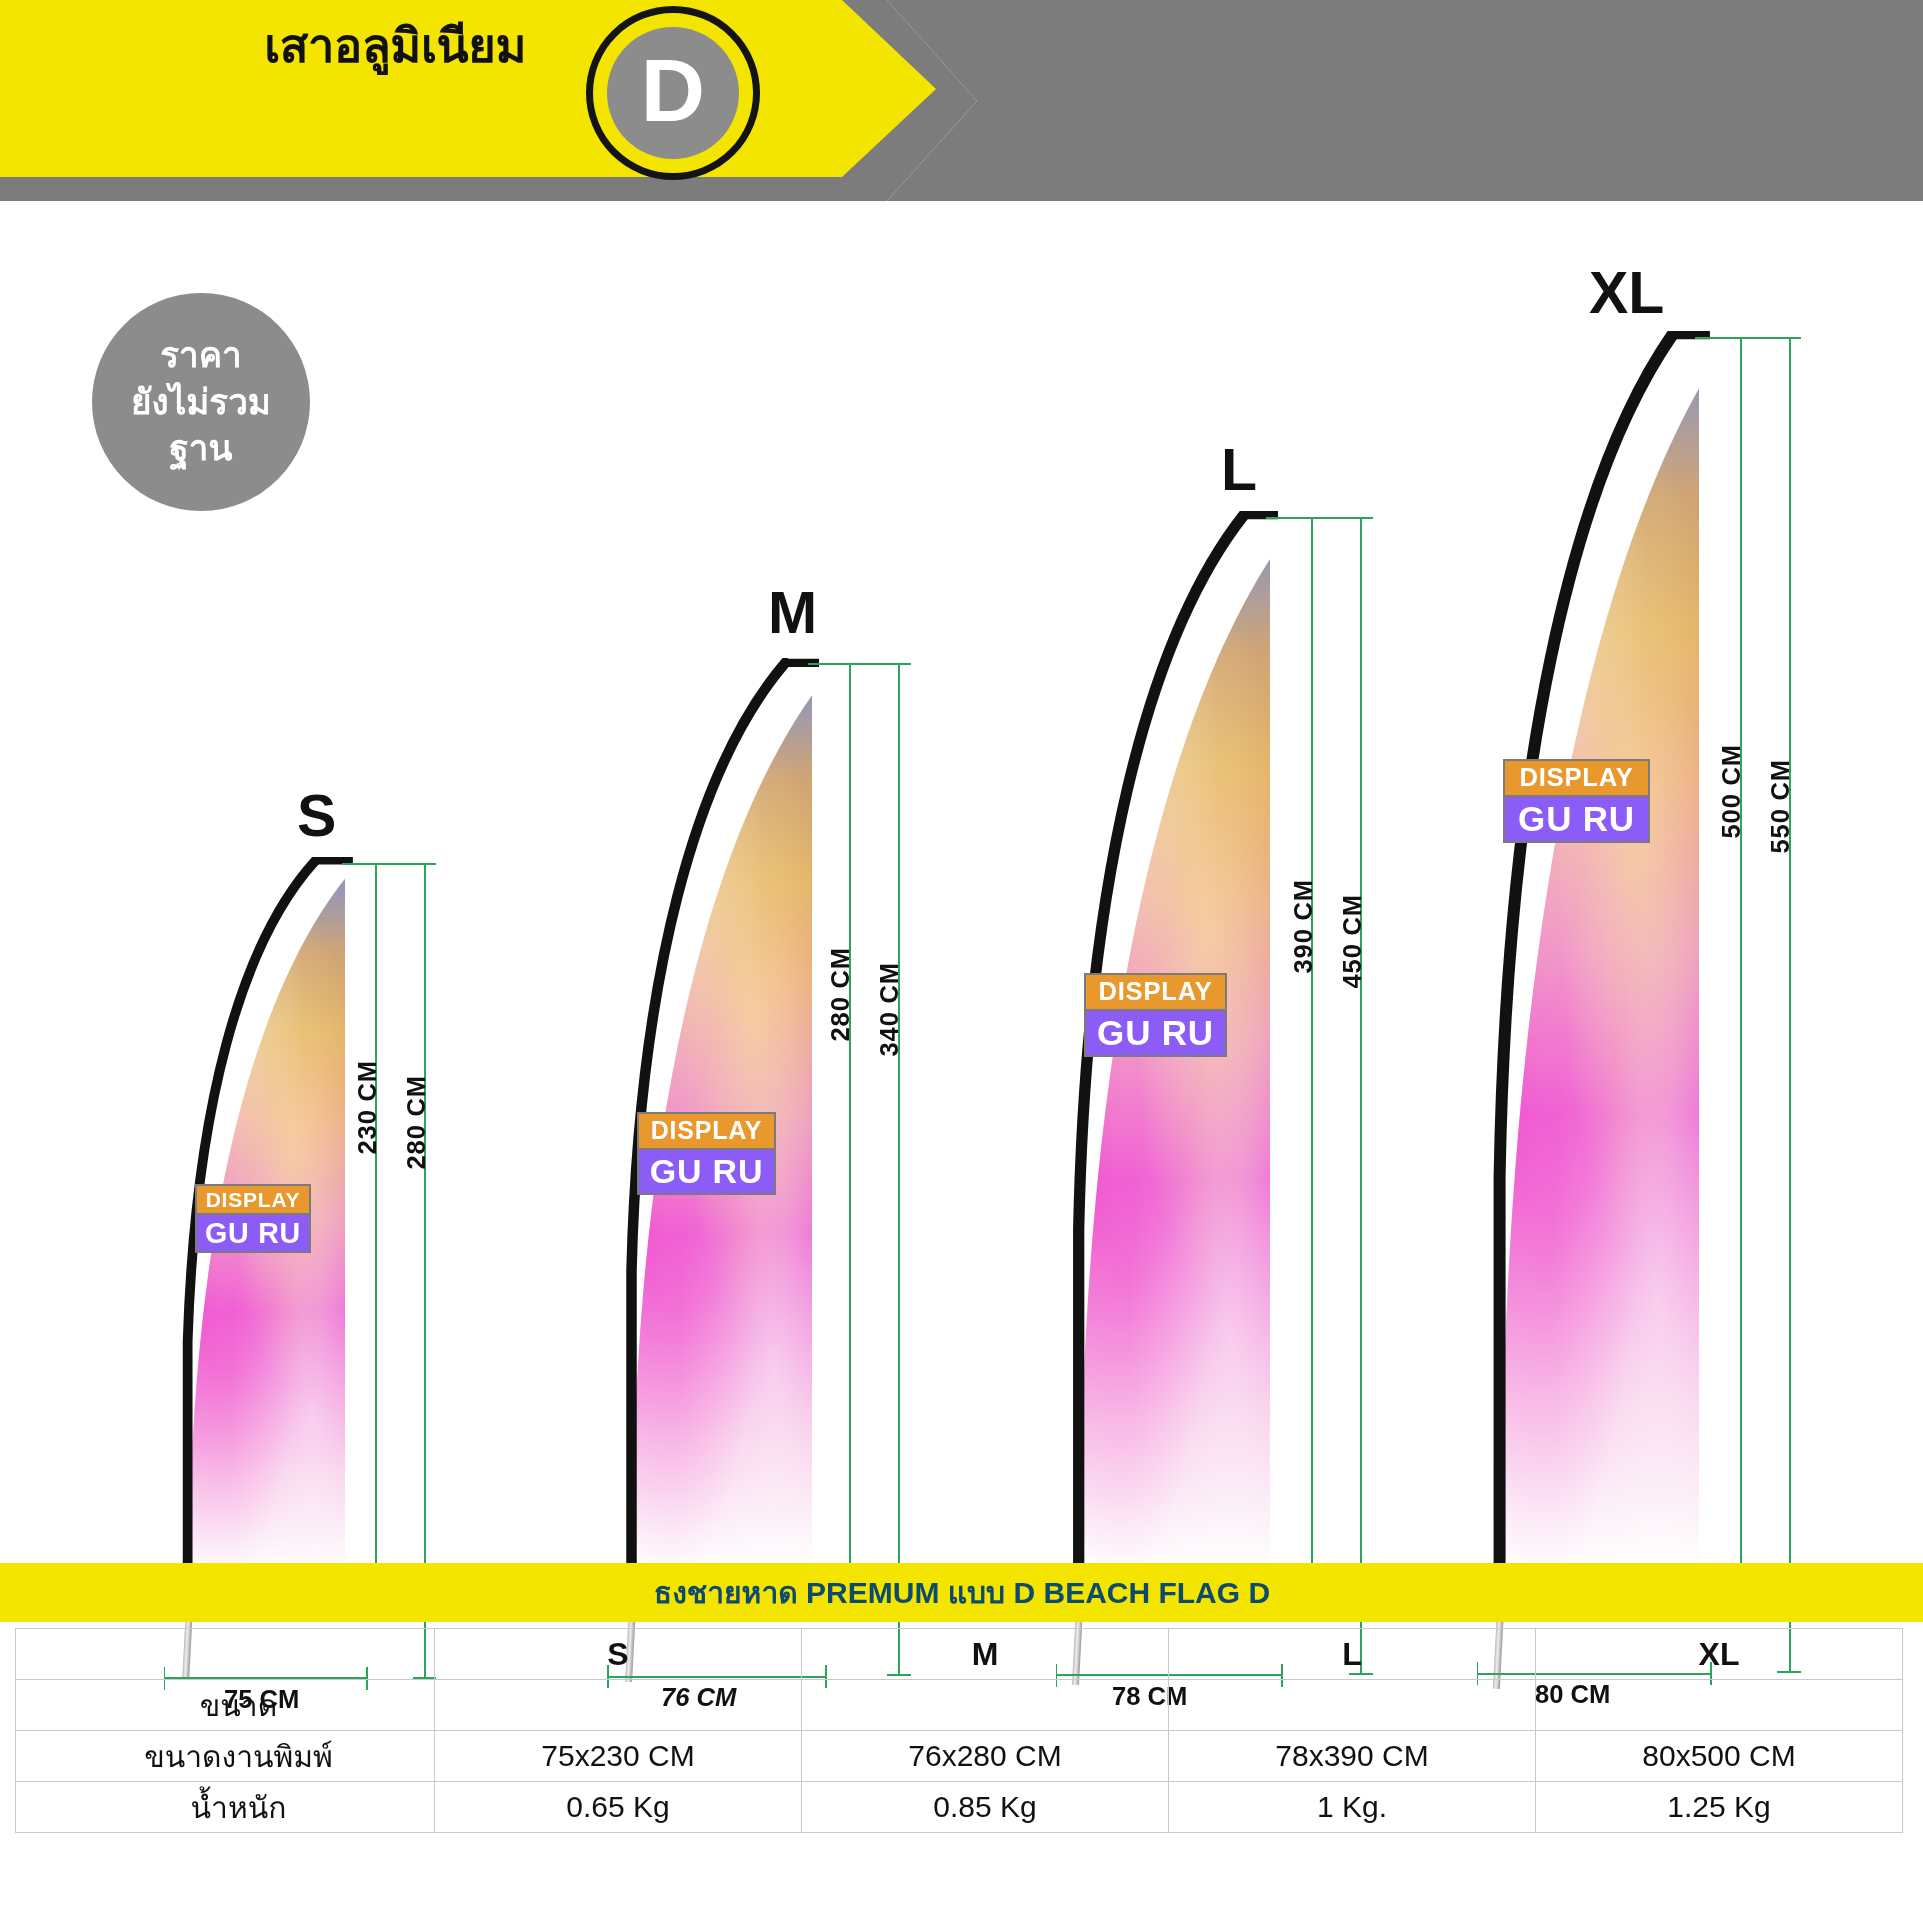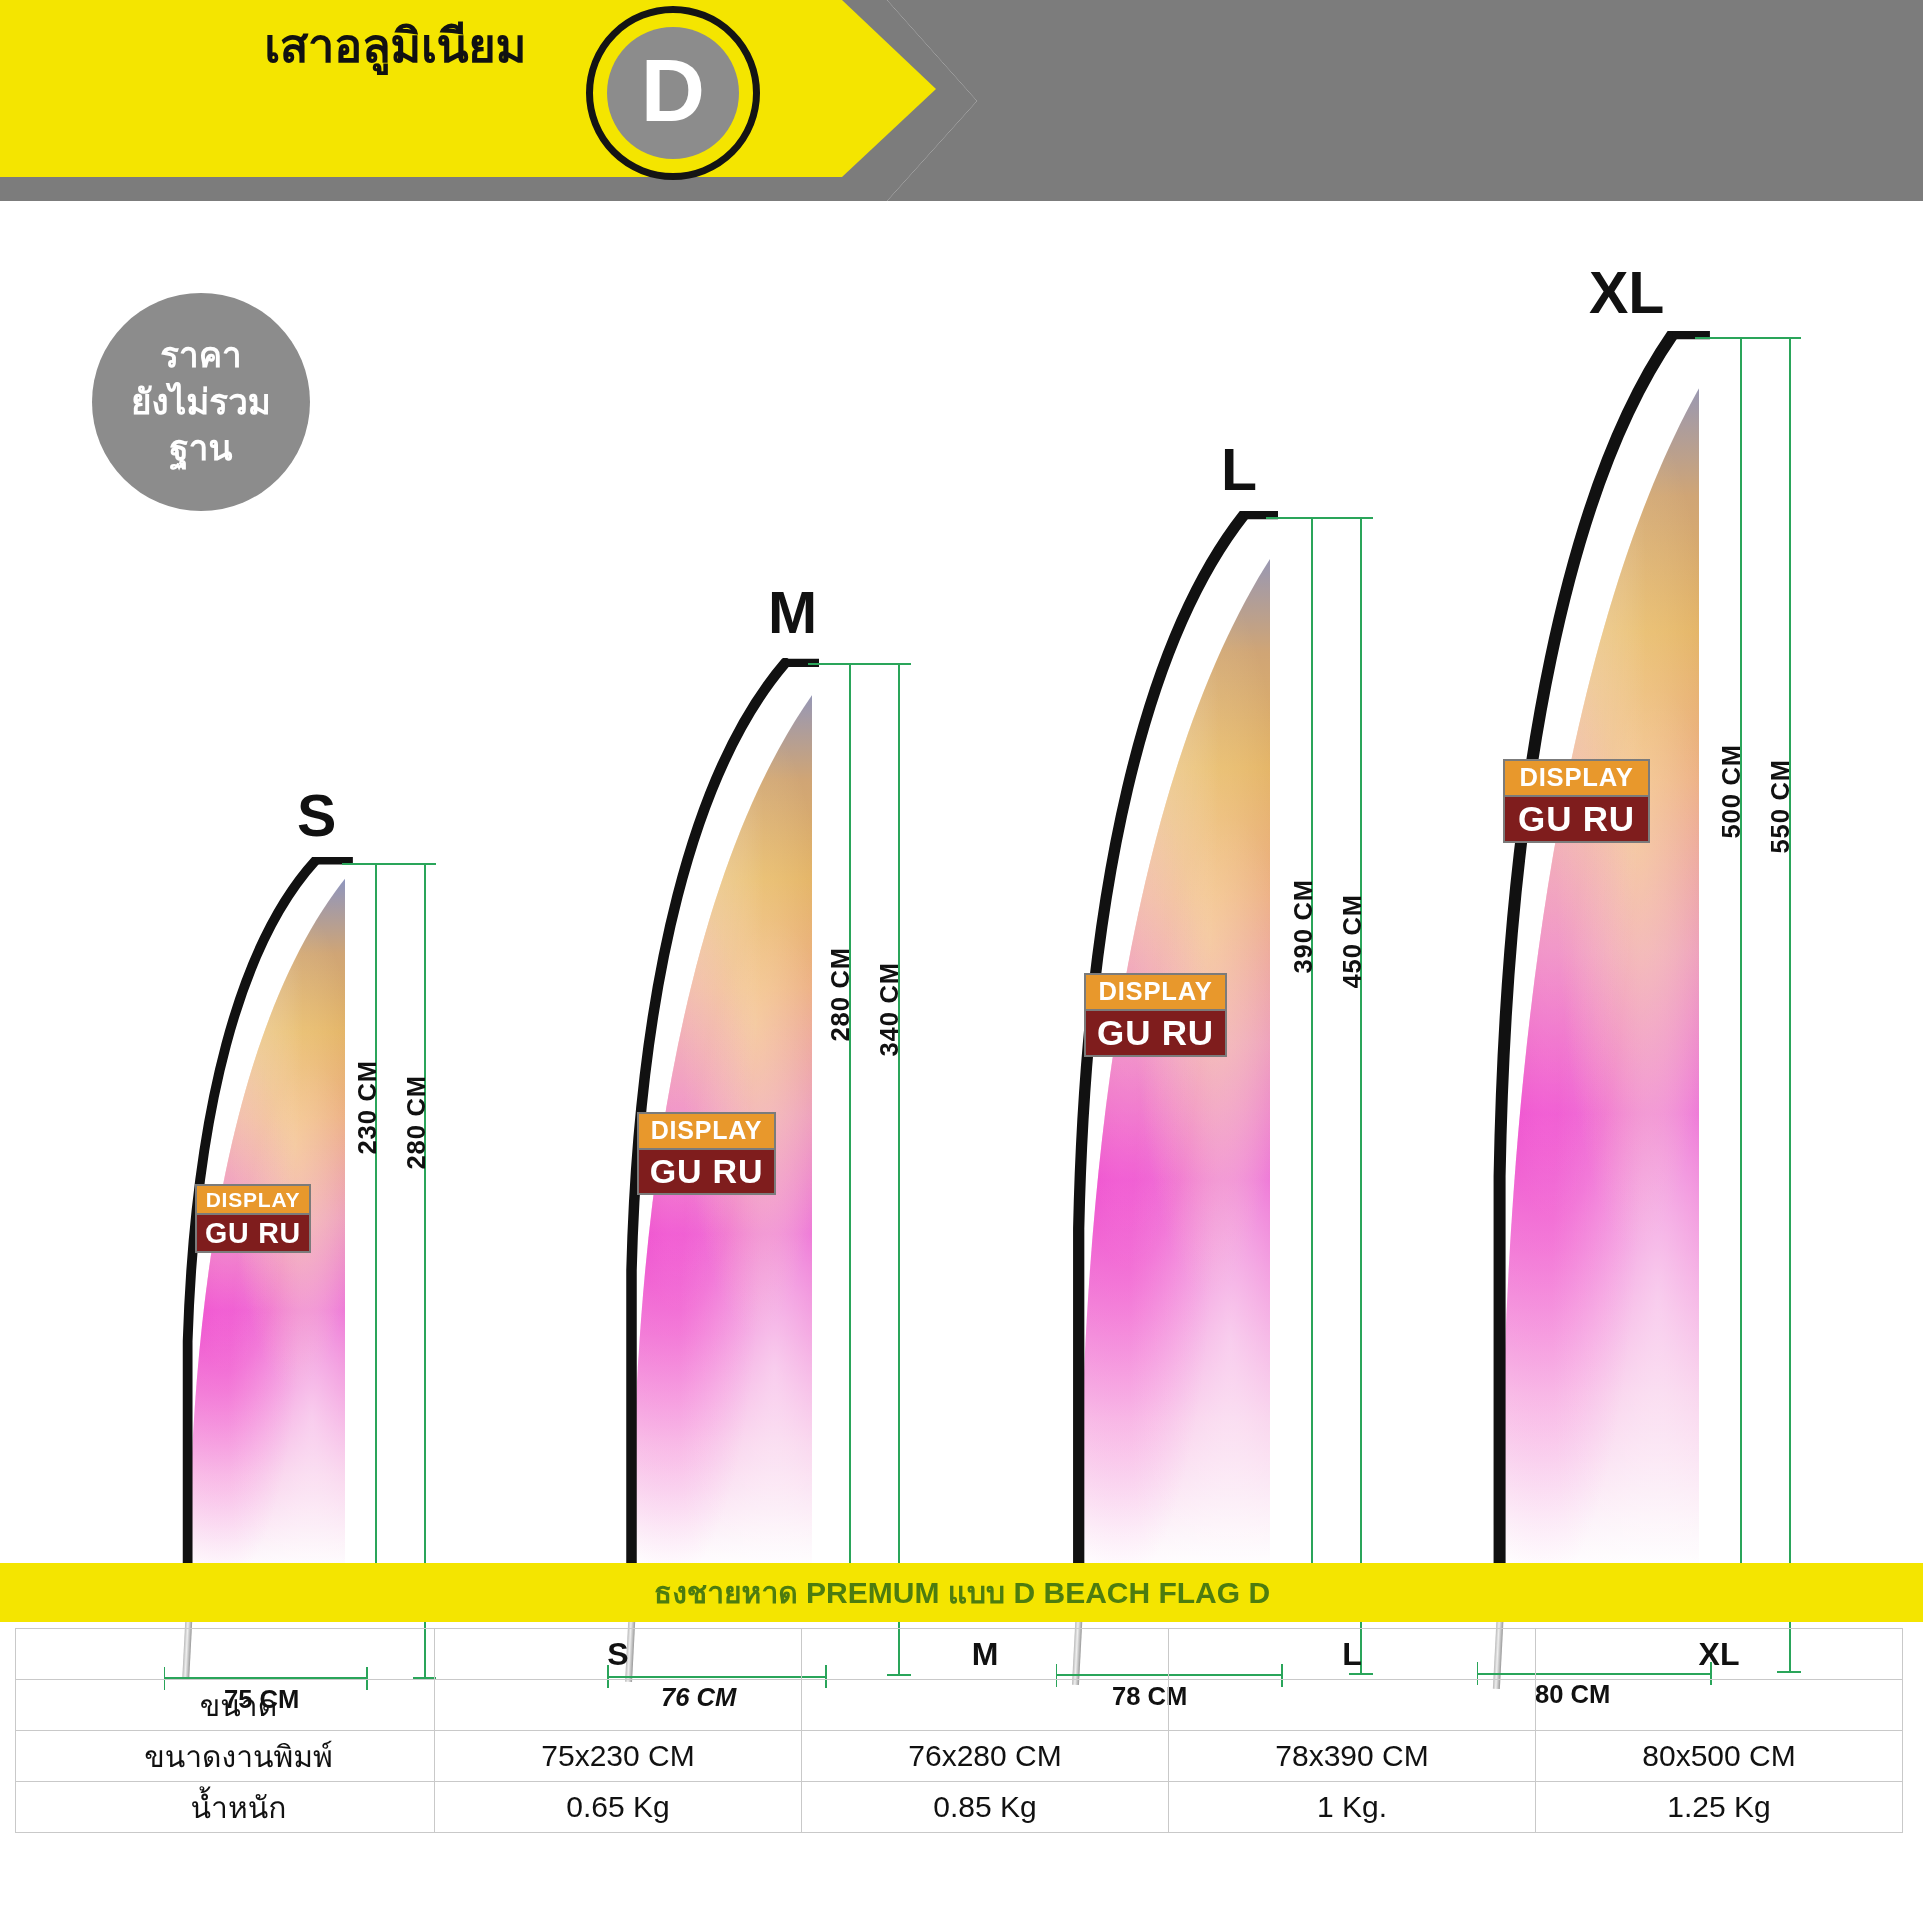--- a/index.html
+++ b/index.html
@@ -97,21 +97,21 @@
   }
 
   
   .badge{position:absolute;}
   .badge-top{
     background:#e8982c;color:#ffffff;font-weight:bold;
     border:2.3px solid #7b7b7b;text-align:center;
     letter-spacing:0.8px;
   }
   .badge-bot{
-    background:#7f1d1d;color:#ffffff;font-weight:bold;
+    background:#8b5cf6;color:#ffffff;font-weight:bold;
     border:2.3px solid #7b7b7b;border-top:none;text-align:center;
     letter-spacing:0.8px;
   }
 
   
   .dim-v{position:absolute;width:1.5px;background:#2aa55a;}
   .dim-h{position:absolute;height:1.5px;background:#2aa55a;}
   .dim-text-v{
     position:absolute;font-size:25.6px;font-weight:bold;color:#111;
     writing-mode:vertical-rl;transform:rotate(180deg);white-space:nowrap;
@@ -119,21 +119,21 @@
   }
   .dim-text-h{
     position:absolute;font-size:25.6px;font-weight:bold;color:#111;white-space:nowrap;
   }
 
   
   .table-wrap{position:absolute;left:0;top:1563px;width:1924px;}
   .table-title{
     width:1924px;height:59px;background:#f4e500;
     display:flex;align-items:center;justify-content:center;
-    font-size:30px;font-weight:bold;color:#4d7c0f;
+    font-size:30px;font-weight:bold;color:#0c4a6e;
   }
   table{
     border-collapse:collapse;width:1888px;margin-left:15px;margin-top:6px;
     table-layout:fixed;
   }
   td,th{
     border:1.5px solid #c9c9c9;
     font-size:30px;color:#111;
     padding:0;height:50px;
   }

